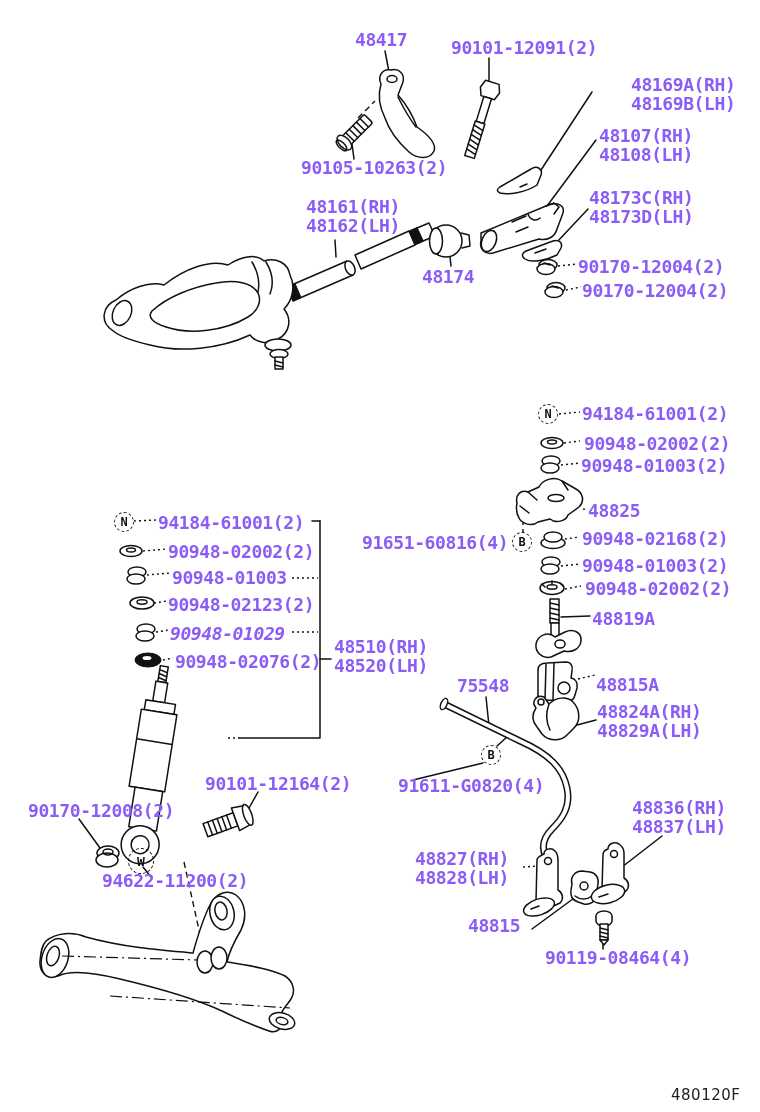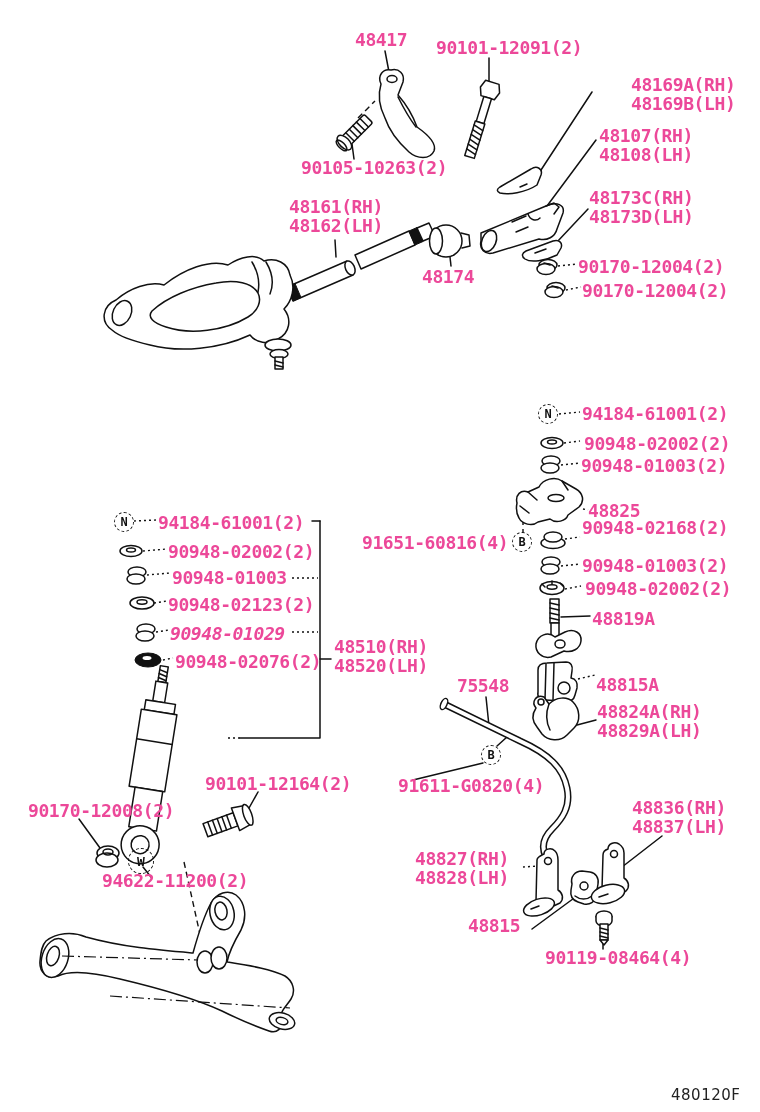--- a/index.html
+++ b/index.html
@@ -1,20 +1,20 @@
 <!DOCTYPE html>
 <html><head>
 <meta charset="utf-8">
 <style>
   html,body{margin:0;padding:0;background:#fff;}
   .canvas{position:relative;width:760px;height:1112px;background:#fff;overflow:hidden;
           font-family:"DejaVu Sans Mono",monospace;color:#111;}
   .art{position:absolute;left:0;top:0;}
   .lbl{position:absolute;font-weight:700;font-size:18px;line-height:19px;
-       letter-spacing:-0.4px;white-space:pre-line;color:#ec4899;}
+       letter-spacing:-0.4px;white-space:pre-line;color:#8b5cf6;}
   .marker{position:absolute;box-sizing:border-box;border:1.5px dashed #111;border-radius:50%;
           display:flex;align-items:center;justify-content:center;
           font-weight:700;font-size:12px;color:#111;background:transparent;}
   .figcode{position:absolute;font-family:"DejaVu Sans",sans-serif;font-weight:400;
            font-size:15px;letter-spacing:0.5px;color:#222;}
   svg .ln{stroke:#111;stroke-width:1.5;fill:none;stroke-linecap:round;stroke-linejoin:round;}
   svg .fw{stroke:#111;stroke-width:1.5;fill:#fff;stroke-linejoin:round;}
   svg .fb{stroke:#111;stroke-width:1;fill:#111;}
   svg .dot{stroke:#111;stroke-width:1.4;fill:none;stroke-dasharray:2,3;}
   svg .dsh{stroke:#111;stroke-width:1.4;fill:none;stroke-dasharray:6,4;}
@@ -310,40 +310,40 @@
     </g>
   </svg>
 
   <span class="marker" style="left:114px;top:512px;width:20px;height:20px;">N</span>
   <span class="marker" style="left:538px;top:404px;width:20px;height:20px;">N</span>
   <span class="marker" style="left:512px;top:532px;width:20px;height:20px;">B</span>
   <span class="marker" style="left:481px;top:745px;width:20px;height:20px;">B</span>
   <span class="marker" style="left:128px;top:848px;width:26px;height:26px;font-size:13px;">W</span>
 
   <div class="lbl" style="left:355px;top:30px;">48417</div>
-  <div class="lbl" style="left:436px;top:38px;">90101-12091(2)</div>
+  <div class="lbl" style="left:451px;top:38px;">90101-12091(2)</div>
   <div class="lbl" style="left:594px;top:75px;margin-left:37px;">48169A(RH)
 48169B(LH)</div>
   <div class="lbl" style="left:599px;top:126px;">48107(RH)
 48108(LH)</div>
   <div class="lbl" style="left:301px;top:158px;">90105-10263(2)</div>
-  <div class="lbl" style="left:289px;top:197px;">48161(RH)
+  <div class="lbl" style="left:306px;top:197px;">48161(RH)
 48162(LH)</div>
   <div class="lbl" style="left:589px;top:188px;">48173C(RH)
 48173D(LH)</div>
   <div class="lbl" style="left:422px;top:267px;">48174</div>
   <div class="lbl" style="left:578px;top:257px;">90170-12004(2)</div>
   <div class="lbl" style="left:582px;top:281px;">90170-12004(2)</div>
 
   <div class="lbl" style="left:582px;top:404px;">94184-61001(2)</div>
   <div class="lbl" style="left:584px;top:434px;">90948-02002(2)</div>
   <div class="lbl" style="left:581px;top:456px;">90948-01003(2)</div>
   <div class="lbl" style="left:588px;top:501px;">48825</div>
   <div class="lbl" style="left:362px;top:533px;">91651-60816(4)</div>
-  <div class="lbl" style="left:582px;top:518px;">90948-02168(2)</div>
+  <div class="lbl" style="left:582px;top:529px;">90948-02168(2)</div>
   <div class="lbl" style="left:582px;top:556px;">90948-01003(2)</div>
   <div class="lbl" style="left:585px;top:579px;">90948-02002(2)</div>
   <div class="lbl" style="left:592px;top:609px;">48819A</div>
   <div class="lbl" style="left:596px;top:664px;margin-top:11px;">48815A</div>
   <div class="lbl" style="left:597px;top:702px;">48824A(RH)
 48829A(LH)</div>
 
   <div class="lbl" style="left:158px;top:513px;">94184-61001(2)</div>
   <div class="lbl" style="left:168px;top:542px;">90948-02002(2)</div>
   <div class="lbl" style="left:172px;top:568px;">90948-01003</div>

